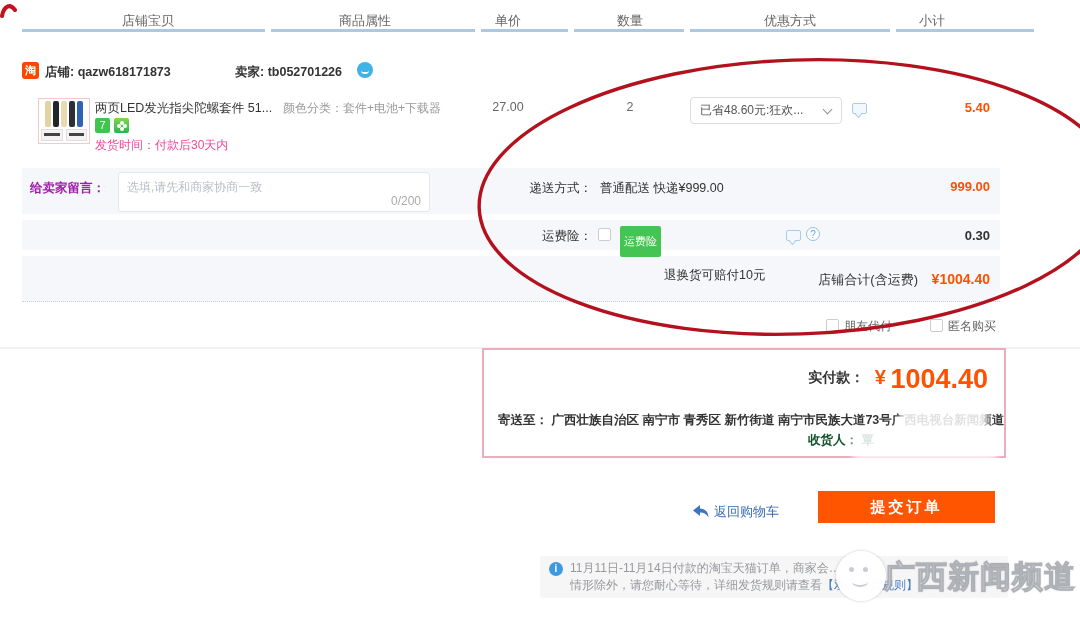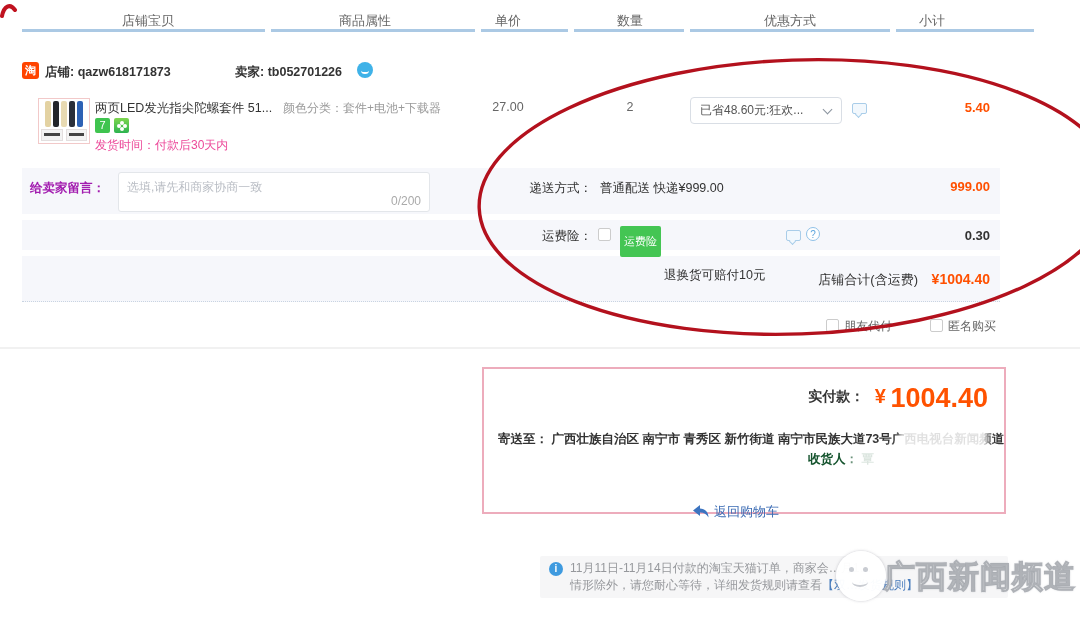--- a/index.html
+++ b/index.html
@@ -78,21 +78,21 @@
 
   .total-row { position:absolute; left:560px; top:271px; width:430px; text-align:right; font-size:13px; color:#333; }
   .total-amt { color:#ff5000; font-weight:bold; font-size:14px; margin-left:10px; }
 
   .opt-group { position:absolute; top:318px; font-size:12px; color:#666; }
   .opt-group .cb { margin-right:5px; }
 
   .divider { position:absolute; left:0; top:347px; width:1080px; height:2px; background:#f1f1f1; }
 
   
-  .paybox { position:absolute; left:482px; top:367px; width:524px; height:147px; border:2px solid #edacbc; background:#fff; }
+  .paybox { position:absolute; left:482px; top:348px; width:524px; height:110px; border:2px solid #edacbc; background:#fff; }
   .payline { position:absolute; right:16px; top:14px; white-space:nowrap; }
   .pay-label { font-size:14px; font-weight:bold; color:#333; vertical-align:6px; }
   .pay-cur { font-size:20px; font-weight:bold; color:#ff5200; margin-left:6px; vertical-align:4px; }
   .pay-amt { font-size:27px; font-weight:bold; color:#ff5200; }
   .addr1 { position:absolute; left:14px; top:62px; width:496px; font-size:12.5px; font-weight:bold; color:#333;
            white-space:nowrap; }
   .addr2 { position:absolute; right:130px; top:82px; font-size:12.5px; font-weight:bold; color:#14532d; }
   .blur-patch { position:absolute; background:rgba(255,255,255,0.85); box-shadow:0 0 6px 4px rgba(255,255,255,0.85);
            border-radius:3px; }
 
@@ -229,20 +229,21 @@
     </div>
     <div class="blur-patch" style="left:420px;top:60px;width:80px;height:18px;"></div>
     <div class="blur-patch" style="left:372px;top:82px;width:138px;height:24px;"></div>
   </div>
 
   <div class="back-link">
     <svg class="back-arrow" width="16" height="13" viewBox="0 0 16 13">
       <path d="M7 0 L0 5.5 L7 11 L7 7.6 C11 7.6 13.5 9.2 15.5 12.5 C15.5 6.5 12 3.6 7 3.4 Z" fill="#3c74c0"></path>
     </svg><span>返回购物车</span>
   </div>
+  <button class="submit-btn">提交订单</button>
 
 
   <div class="notice">
     <i class="info-icon">i</i>
     <div class="notice-text">
       <div>11月11日-11月14日付款的淘宝天猫订单，商家会…月1…</div>
       <div>
         <span>情形除外，请您耐心等待，详细发货规则请查看</span><span class="notice-link">【双…发货规则】</span>
       </div>
     </div>

